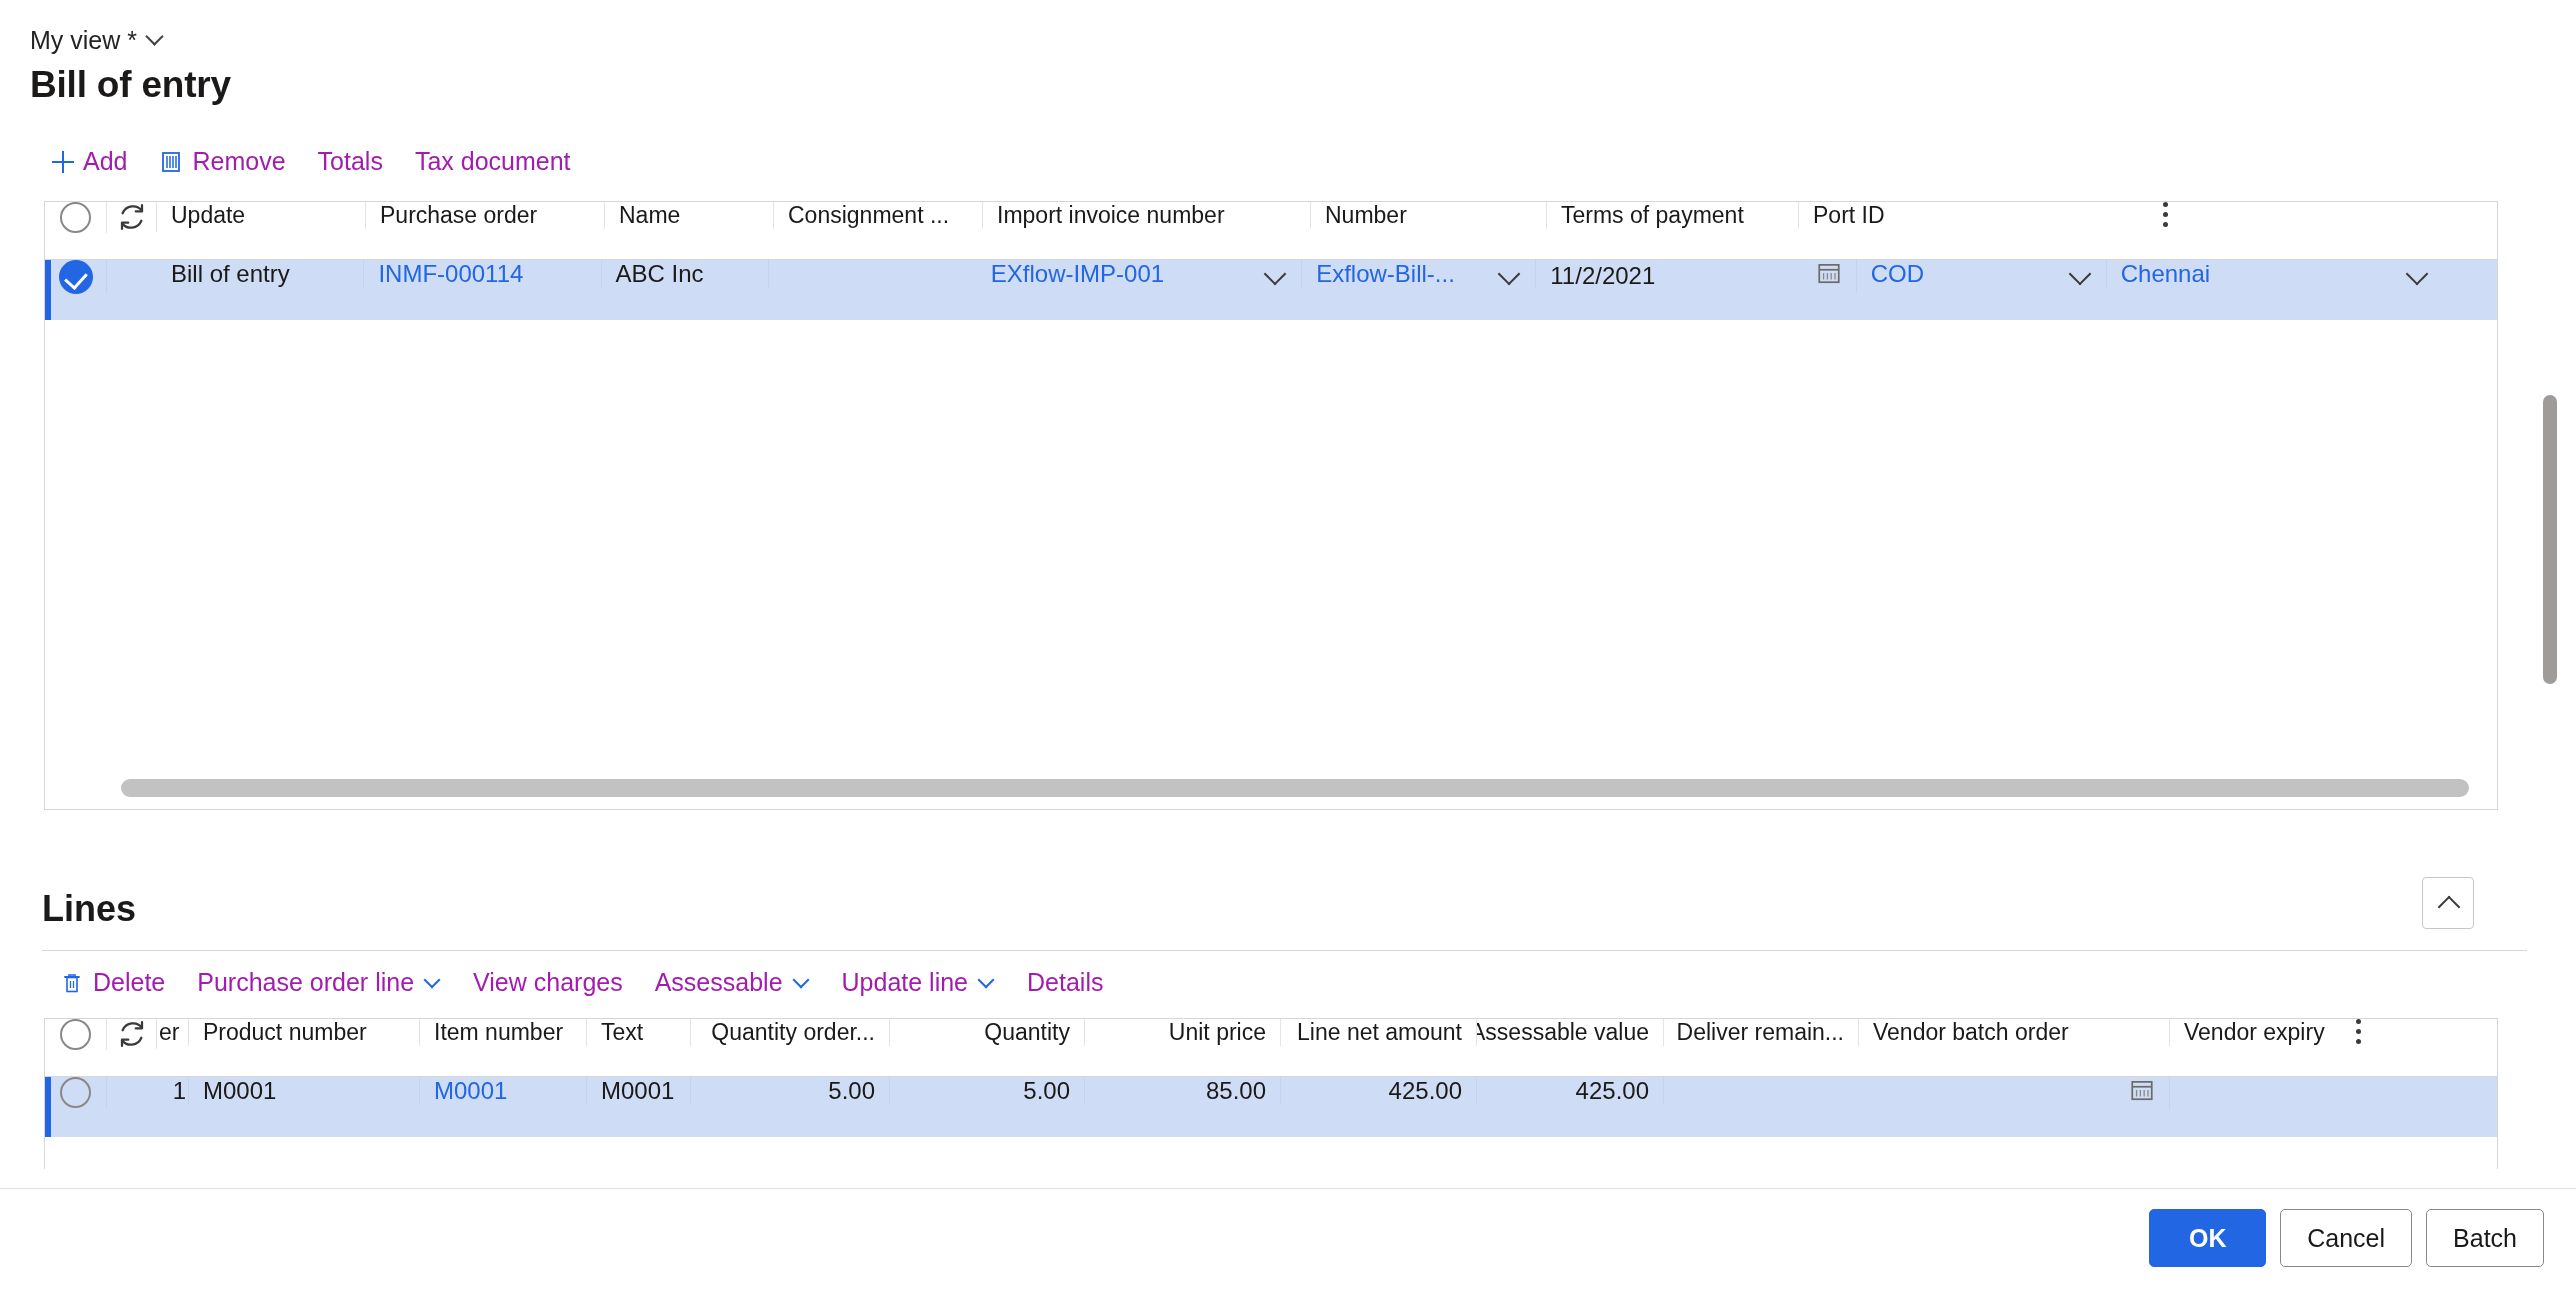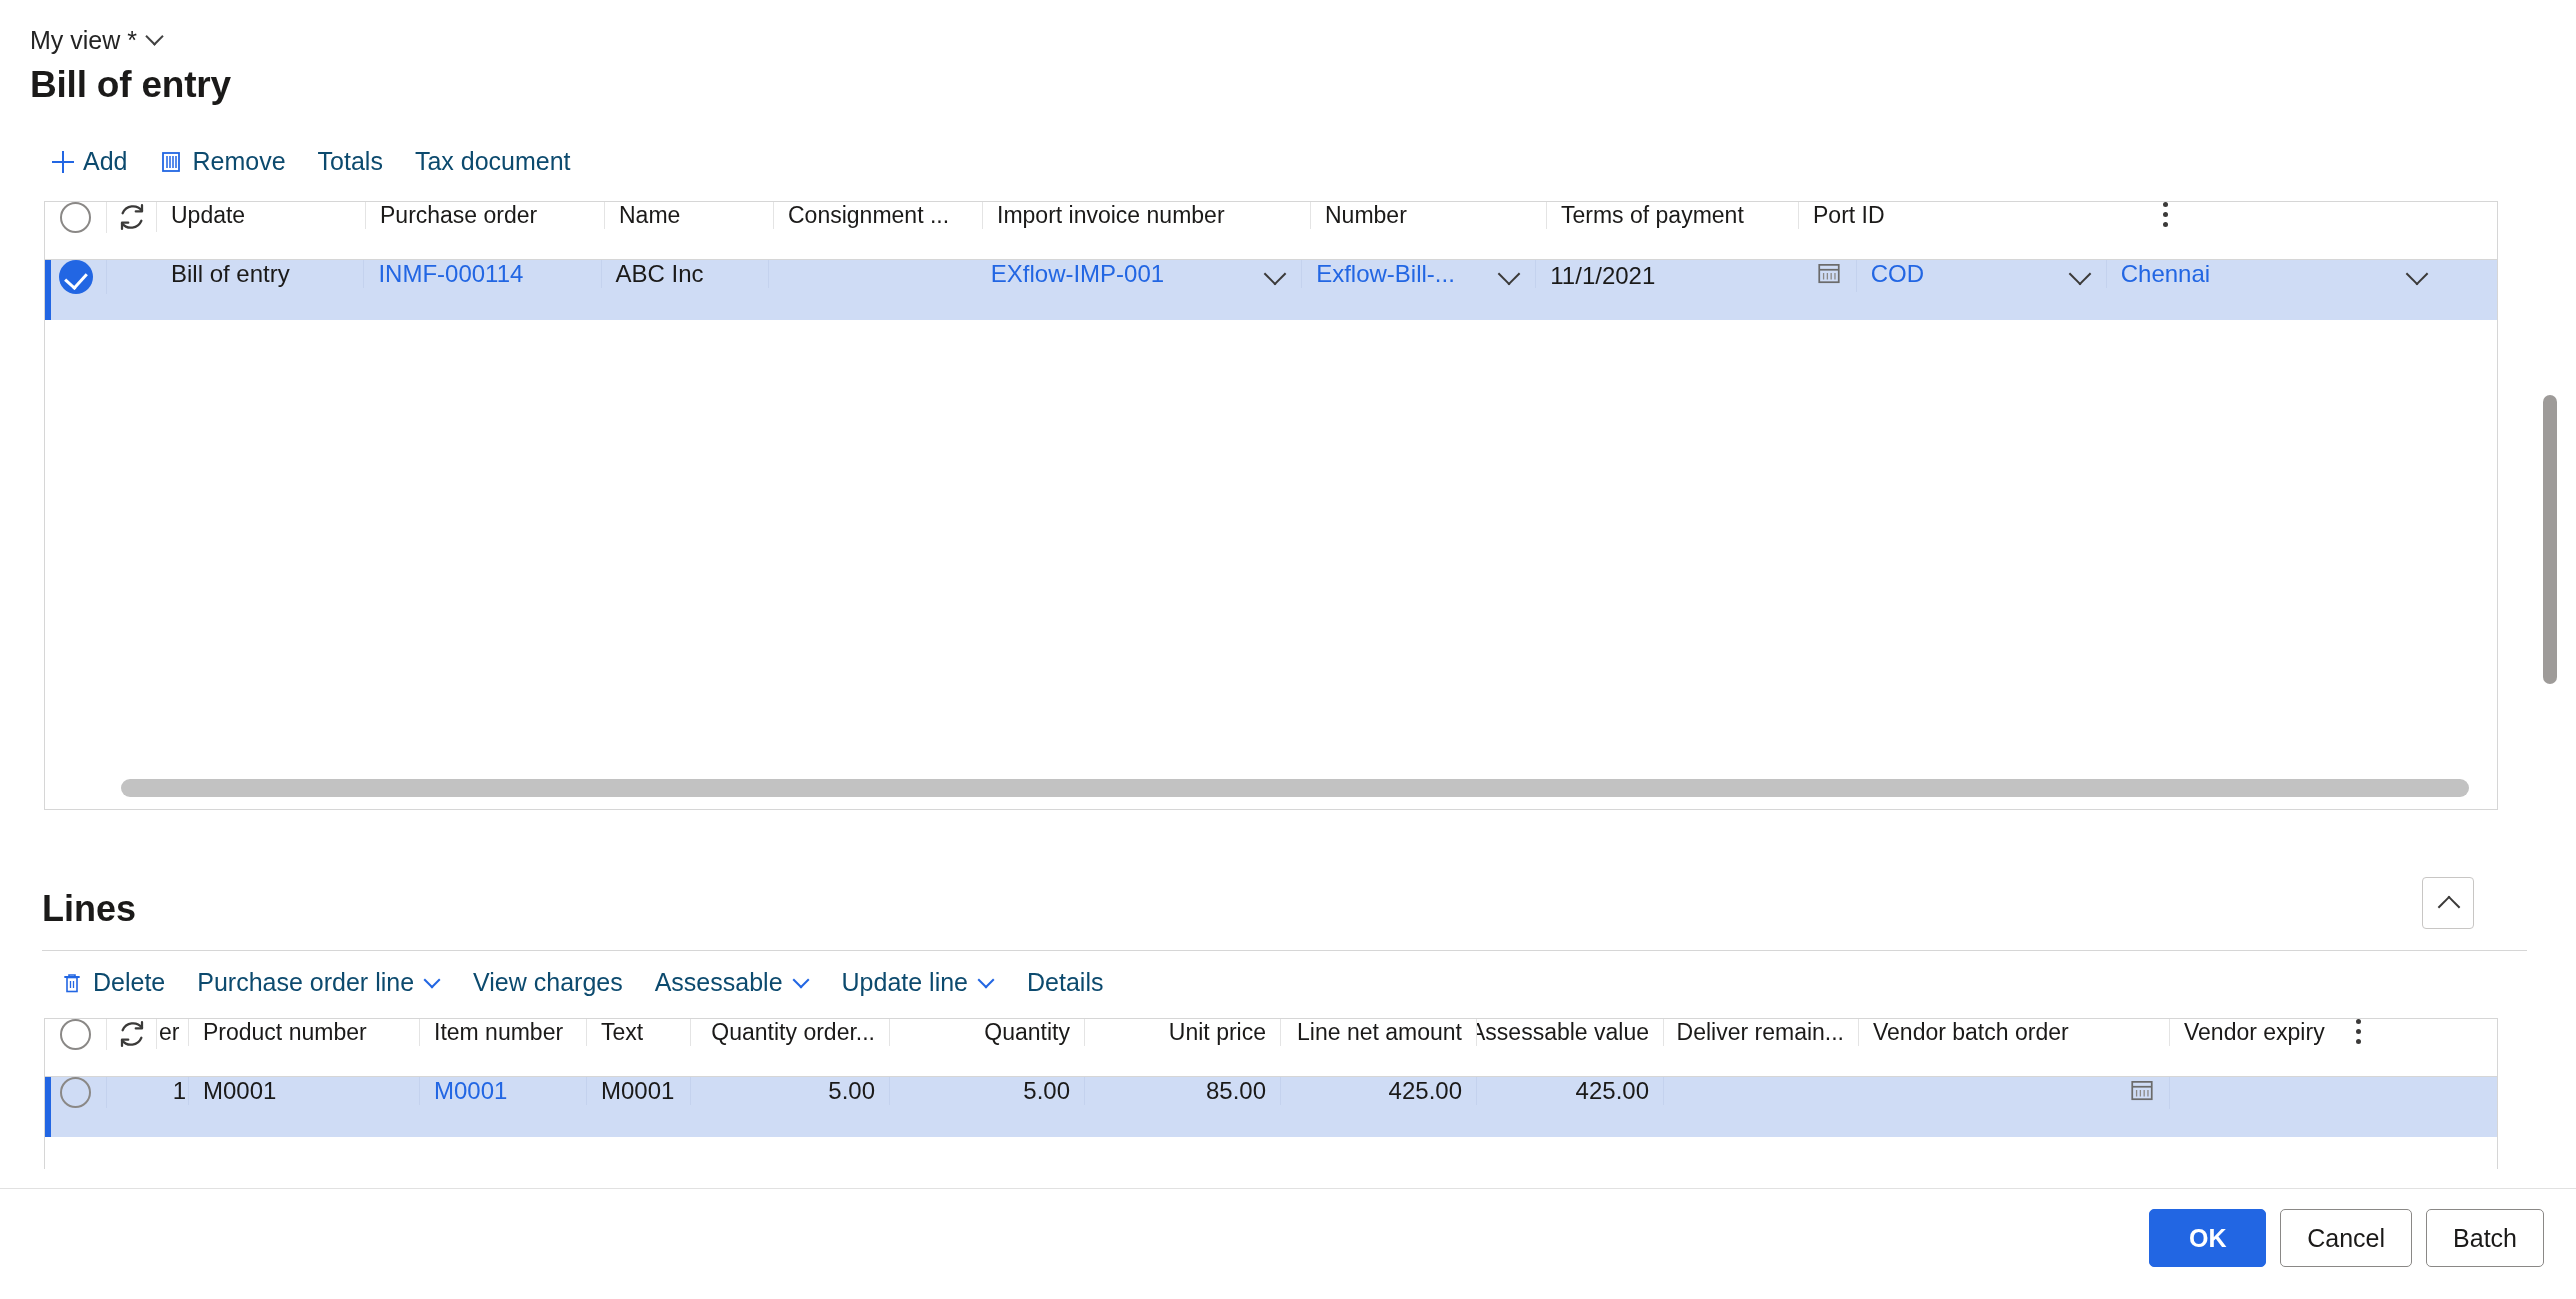--- a/index.html
+++ b/index.html
@@ -55,21 +55,21 @@
   .tb-item {
     display: flex; align-items: center;
     gap: 9px;
     color: #2266e3;
     font-size: 25px;
     padding: 6px 16px;
     cursor: pointer;
     white-space: nowrap;
   }
   .tb-item:first-child { padding-left: 0; }
-  .tb-item .lbl { color: #0c4a6e; }
+  .tb-item .lbl { color: #a21caf; }
   .tb-chev {
     display: inline-block;
     width: 16px; height: 16px;
     position: relative; top: -2px; margin-left: 2px;
   }
   .tb-chev::before {
     content: "";
     position: absolute; left: 1px; top: 1px;
     width: 10px; height: 10px;
     border-right: 2.2px solid #2266e3;
@@ -355,21 +355,21 @@
       <div class="cell" style="width:209px;"></div>
       <div class="cell link has-ctl" style="width:328px;">
         <span>EXflow-IMP-001</span>
         <span class="dd-chev"></span>
       </div>
       <div class="cell link has-ctl" style="width:236px;">
         <span>Exflow-Bill-...</span>
         <span class="dd-chev"></span>
       </div>
       <div class="cell has-ctl" style="width:323px;">
-        <span>11/1/2021</span>
+        <span>11/2/2021</span>
         <span>
           <svg class="cal-ico" viewBox="0 0 24 24" fill="none">
             <rect x="3" y="4.5" width="18" height="16" stroke="#6b6b6b" stroke-width="1.6"></rect>
             <path d="M3 9h18" stroke="#6b6b6b" stroke-width="1.6"></path>
             <path d="M7 12v6M10.5 12v6M14 12v6M17.5 12v6" stroke="#8a8886" stroke-width="1.2"></path>
           </svg>
         </span>
       </div>
       <div class="cell link has-ctl" style="width:252px;">
         <span>COD</span>

